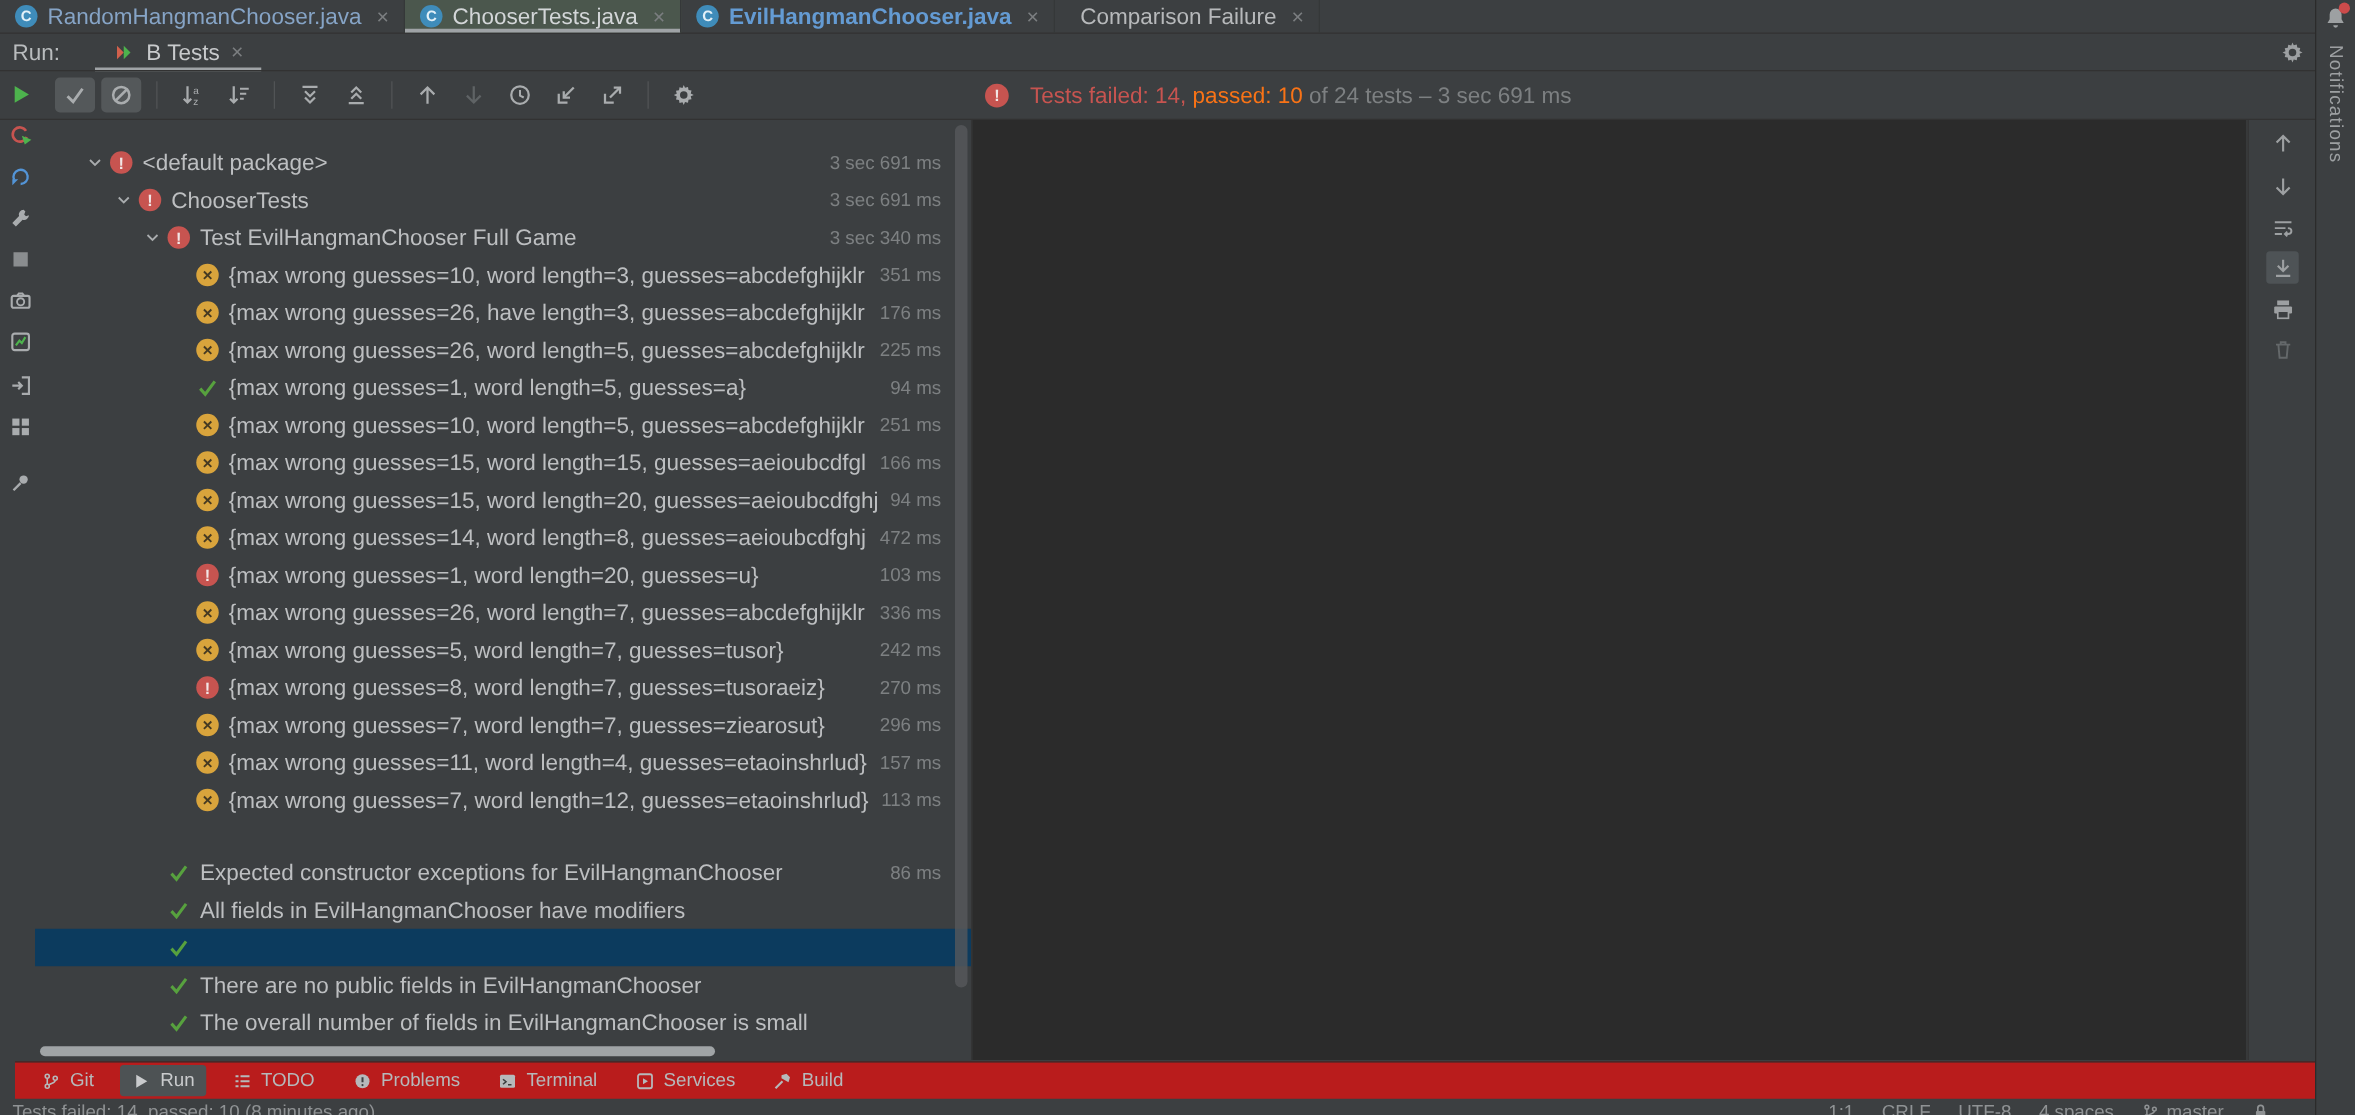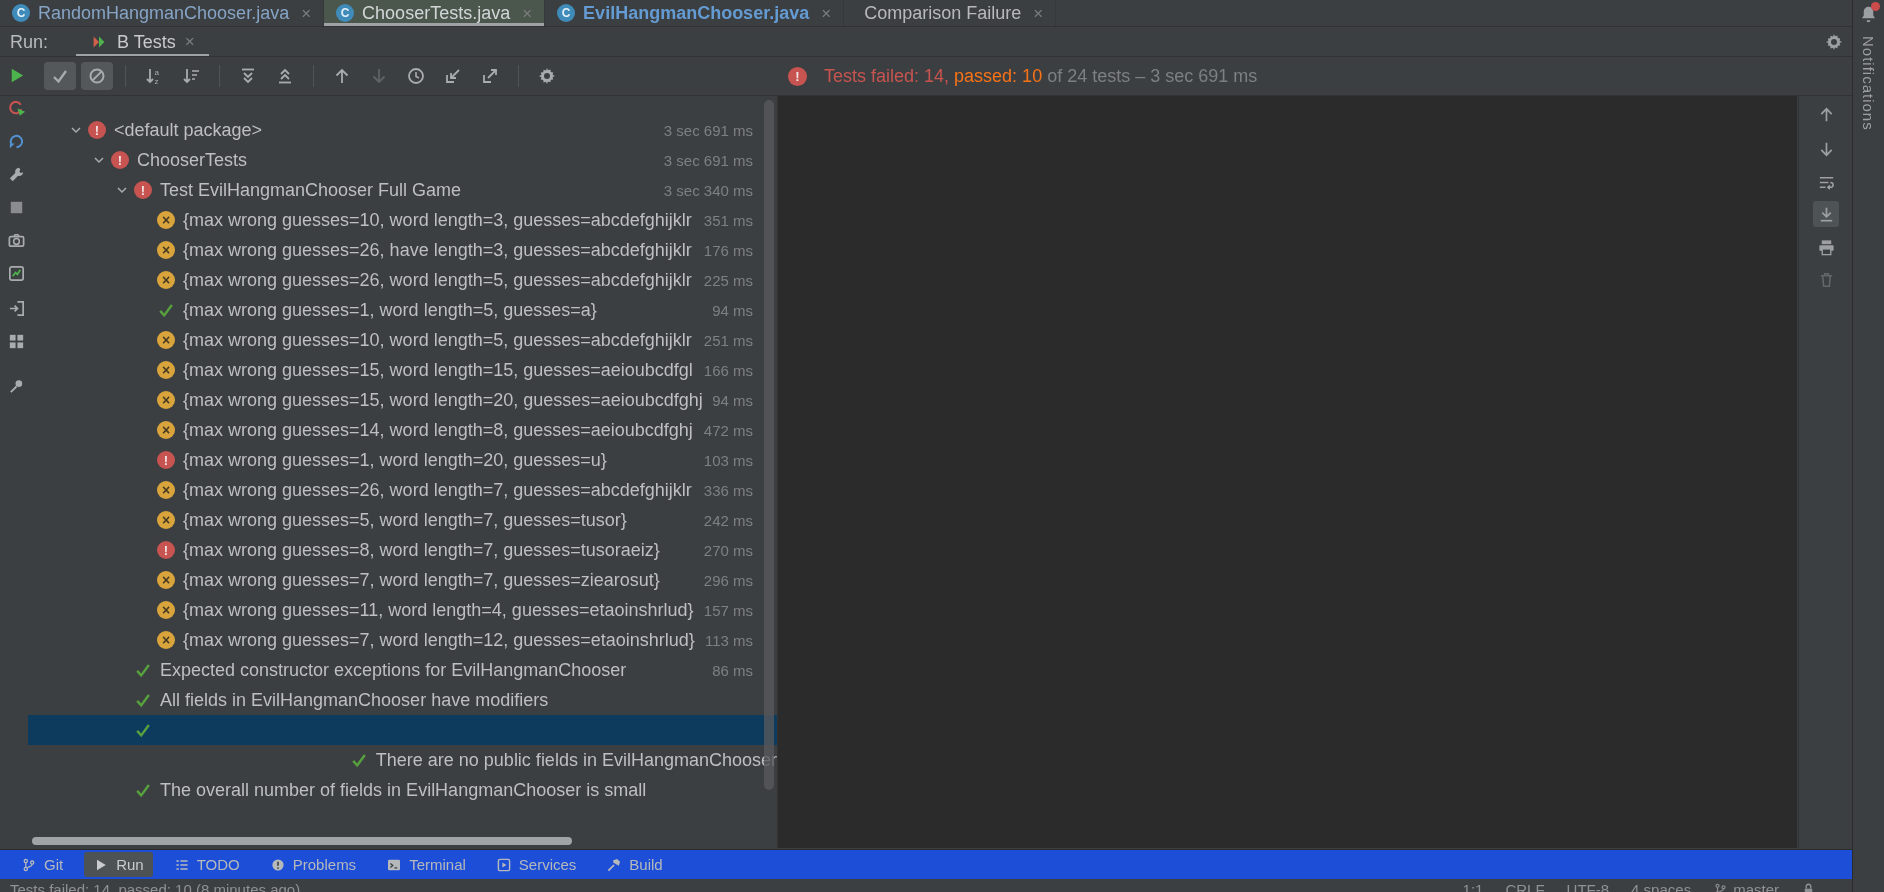--- a/index.html
+++ b/index.html
@@ -65,21 +65,21 @@
   .console{position:absolute;left:778px;top:96px;width:1019px;height:752px;background:#2b2b2b}
   .splitter{position:absolute;left:777px;top:96px;width:1px;height:752px;background:#323232}
   .gutter{position:absolute;left:1798px;top:96px;width:54px;height:752px;background:#3c3f41;
           border-left:1px solid #323232;box-sizing:border-box}
   .gicon{position:absolute;left:1813px;width:26px;height:26px;display:flex;align-items:center;justify-content:center;
          color:#9da0a2;border-radius:3px}
   .gicon svg{width:19px;height:19px}
   .gicon.active{background:#4e5356}
   .gicon.disabled{color:#64686a}
   
-  .bottombar{position:absolute;left:0;top:849px;width:1852px;height:30px;background:#1d4ed8;
+  .bottombar{position:absolute;left:12px;top:849px;width:1852px;height:30px;background:#b91c1c;
              border-top:1px solid #2b2b2b;display:flex;align-items:center;box-sizing:border-box}
   .bitem{display:flex;align-items:center;gap:7px;font-size:15px;color:#b6b9bb;padding:4px 9px;border-radius:3px;margin-left:12px}
   .bitem.active{background:#4d5254;color:#c9cbcd}
   .bitem svg{width:16px;height:16px}
   .statusbar{position:absolute;left:0;top:879px;width:1852px;height:24px;font-size:15px;color:#8f9294}
   .status-left{position:absolute;left:10px;top:2px}
   .status-right{position:absolute;right:36px;top:2px;display:flex;gap:22px;align-items:center}
   .status-right svg{width:15px;height:15px}
   .sbranch{display:flex;align-items:center;gap:5px}
   
@@ -416,21 +416,21 @@
       <span class="ticon st-fail">×</span>
       <span class="tlabel">{max wrong guesses=11, word length=4, guesses=etaoinshrlud}</span>
       <span class="ttime">157 ms</span>
     </div>
     <div class="trow" style="padding-left: 105px;">
       <span class="chevslot"></span>
       <span class="ticon st-fail">×</span>
       <span class="tlabel">{max wrong guesses=7, word length=12, guesses=etaoinshrlud}</span>
       <span class="ttime">113 ms</span>
     </div>
-    <div class="trow" style="padding-left: 82px;">
+    <div class="trow" style="padding-left: 82px; margin-top: 28px;">
       <span class="chevslot"></span>
       <span class="ticon st-pass">
         <svg viewBox="0 0 20 20">
           <path d="M3.5 11l4.5 5L16.5 4.5" fill="none" stroke="#57a13e" stroke-width="2.7"></path>
         </svg>
       </span>
       <span class="tlabel">Expected constructor exceptions for EvilHangmanChooser</span>
       <span class="ttime">86 ms</span>
     </div>
     <div class="trow" style="padding-left: 82px;">
@@ -443,21 +443,21 @@
       <span class="tlabel">All fields in EvilHangmanChooser have modifiers</span>
     </div>
     <div class="trow selected" style="padding-left: 82px;">
       <span class="chevslot"></span>
       <span class="ticon st-pass">
         <svg viewBox="0 0 20 20">
           <path d="M3.5 11l4.5 5L16.5 4.5" fill="none" stroke="#57a13e" stroke-width="2.7"></path>
         </svg>
       </span>
     </div>
-    <div class="trow" style="padding-left: 82px; justify-content: flex-end;">
+    <div class="trow" style="padding-left: 82px;">
       <span class="chevslot"></span>
       <span class="ticon st-pass">
         <svg viewBox="0 0 20 20">
           <path d="M3.5 11l4.5 5L16.5 4.5" fill="none" stroke="#57a13e" stroke-width="2.7"></path>
         </svg>
       </span>
       <span class="tlabel">There are no public fields in EvilHangmanChooser</span>
     </div>
     <div class="trow" style="padding-left: 82px;">
       <span class="chevslot"></span>

